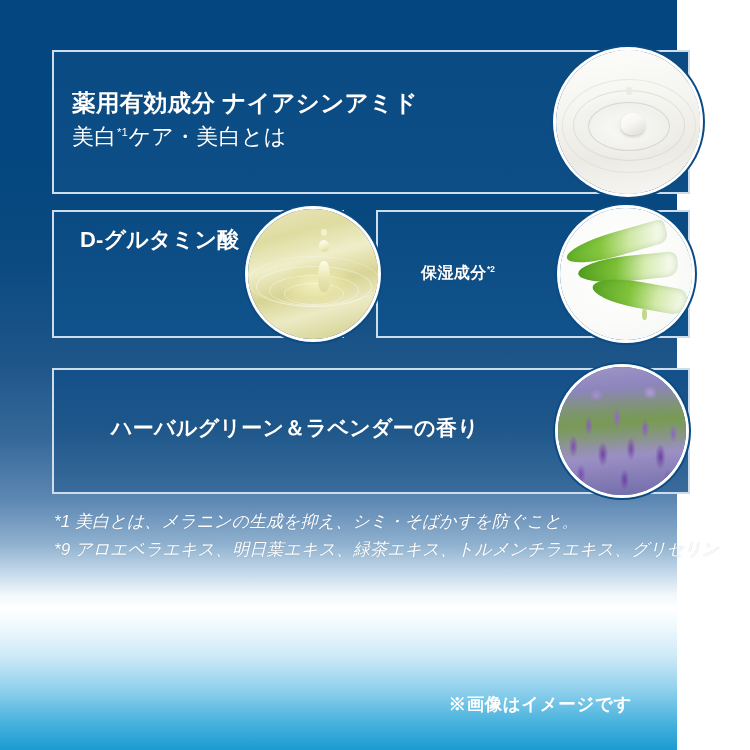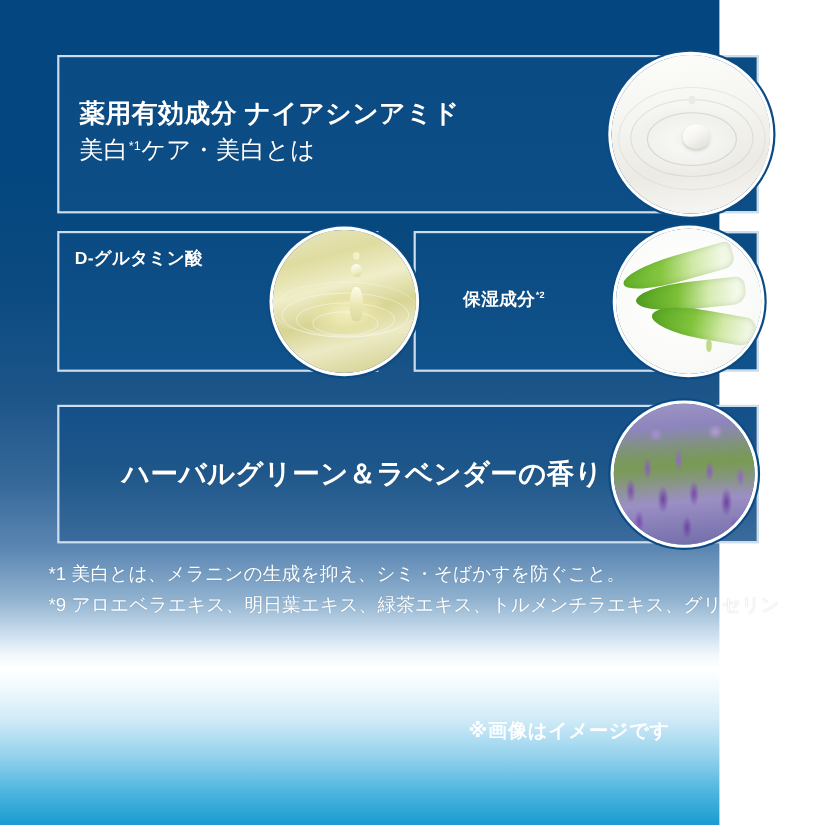--- a/index.html
+++ b/index.html
@@ -27,20 +27,21 @@
       #5d87b3 500px,
       #90b2cf 545px,
       #c9dced 575px,
       #f2f8fc 595px,
       #ffffff 608px,
       #f0fafd 625px,
       #cfeaf7 655px,
       #8fd0ec 690px,
       #49b3de 722px,
       #1b9bd1 750px);
+    padding-left: 23px;
   }
 
   
   .card {
     position: absolute;
     box-sizing: border-box;
     border: 2px solid #cdddeb;
     overflow: hidden;
   }
   .card-1 {
@@ -78,44 +79,45 @@
   .t1 .sub {
     font-size: 22px;
     font-weight: normal;
     letter-spacing: 0.3px;
     margin-top: 5px;
     white-space: nowrap;
   }
 
   .t2 { left: 68px; top: 226px; width: 190px; text-align: center; }
   .t2 .headline {
-    font-size: 16px;
+    font-size: 22px;
     font-weight: bold;
     letter-spacing: 0.2px;
     white-space: nowrap;
     text-align: left;
+    margin-left: 12px;
   }
   .t2 .sub {
     font-size: 20px;
     font-weight: normal;
     line-height: 1.24;
     margin-top: 4px;
   }
 
   .t3 { left: 421px; top: 263px; }
   .t3 .headline {
     font-size: 16px;
     font-weight: bold;
     letter-spacing: 0.4px;
     white-space: nowrap;
   }
 
   .t4 { left: 111px; top: 415px; }
   .t4 .headline {
-    font-size: 25px;
+    font-size: 21px;
     font-weight: bold;
     letter-spacing: 0.3px;
     white-space: nowrap;
   }
 
   sup.note {
     font-size: 0.52em;
     vertical-align: 0.72em;
     margin: 0 0.5px 0 0.5px;
     font-weight: inherit;
@@ -262,42 +264,44 @@
   .lav-grass {
     position: absolute;
     inset: 0;
     background:
       linear-gradient(to bottom, rgba(120,160,70,0) 20%, rgba(110,155,62,0.35) 40%, rgba(120,160,70,0) 62%);
   }
 
   
   .footnotes {
     position: absolute;
-    left: 44px;
+    left: 54px;
     top: 508px;
     color: #ffffff;
     font-size: 17px;
     line-height: 1.62;
     letter-spacing: 0.1px;
     text-shadow: 0 0 1px rgba(20,60,100,0.35);
     z-index: 6;
+    font-style: italic;
   }
   .footnotes div { white-space: nowrap; }
 
   
   .disclaimer {
     position: absolute;
     right: 45px;
-    top: 652px;
+    top: 692px;
     color: #ffffff;
     font-size: 17.5px;
     font-weight: bold;
     letter-spacing: 0.6px;
     white-space: nowrap;
     z-index: 6;
+    font-family: Liberation Serif, serif;
   }
 </style>
 </head>
 <body>
 
 <div id="page">
 
   <div class="card card-1"></div>
   <div class="card-text t1">
     <div class="headline">薬用有効成分 ナイアシンアミド</div>

